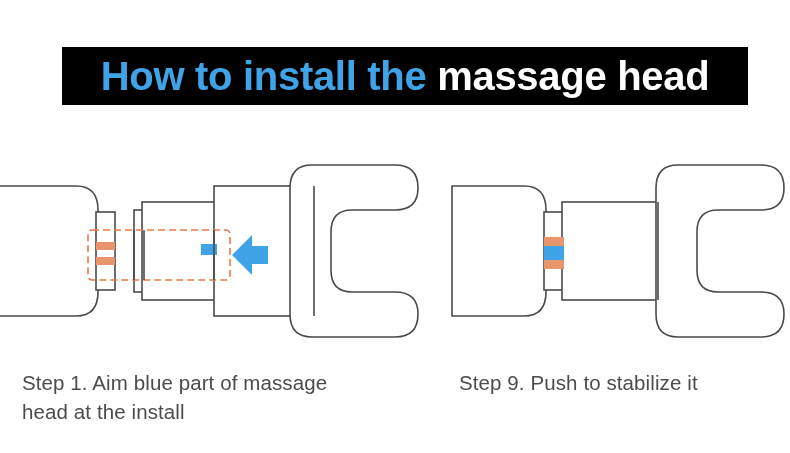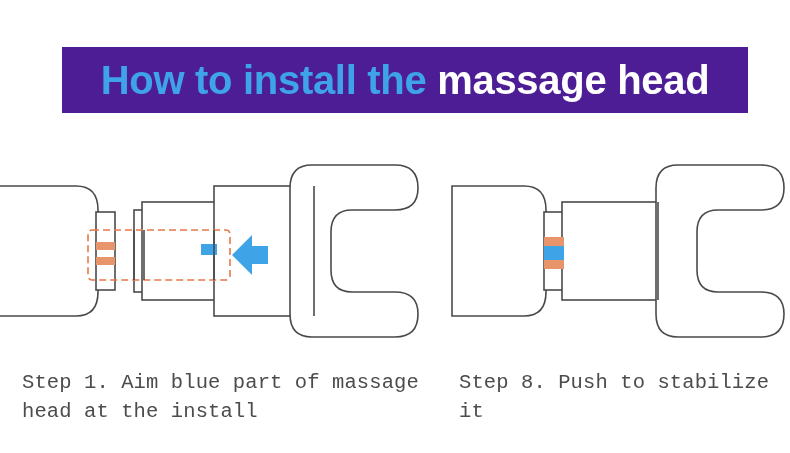--- a/index.html
+++ b/index.html
@@ -20,22 +20,22 @@
     inset: 0;
     background: #ffffff;
   }
 
   
   .title-banner {
     position: absolute;
     left: 62px;
     top: 47px;
     width: 686px;
-    height: 66px;
-    background: #4c1d95;
+    height: 58px;
+    background: #000000;
     display: flex;
     align-items: center;
     justify-content: center;
     box-sizing: border-box;
   }
   .title-text {
     font-family: "Liberation Sans", sans-serif;
     font-size: 40px;
     font-weight: bold;
     letter-spacing: -0.3px;
@@ -52,21 +52,21 @@
     top: 140px;
     width: 790px;
     height: 215px;
   }
   .stage svg { display: block; }
 
   
   .caption {
     position: absolute;
     color: #4c4c4c;
-    font-family: Liberation Mono, monospace;
+    font-family: Liberation Sans, sans-serif;
     font-size: 20.5px;
     font-weight: normal;
     line-height: 1.42;
     letter-spacing: 0.1px;
   }
   .caption-left {
     left: 22px;
     top: 368px;
     width: 420px;
   }
@@ -177,16 +177,16 @@
       </g>
     </svg>
   </div>
 
   <div class="caption caption-left">
     <span class="caption-line">Step 1. Aim blue part of massage</span>
     <span class="caption-line">head at the install</span>
   </div>
 
   <div class="caption caption-right">
-    <span class="caption-line">Step 8. Push to stabilize it</span>
+    <span class="caption-line">Step 9. Push to stabilize it</span>
   </div>
 
 </div>
 
 </body></html>

